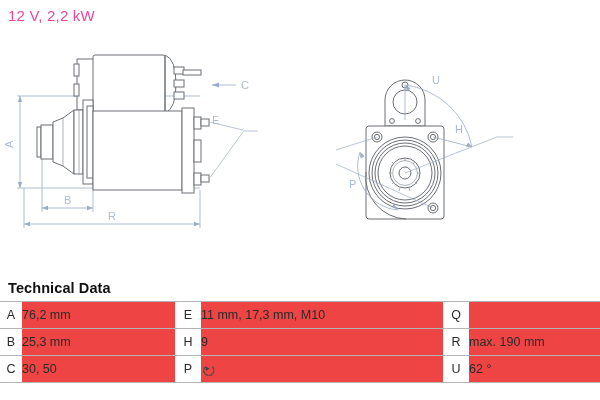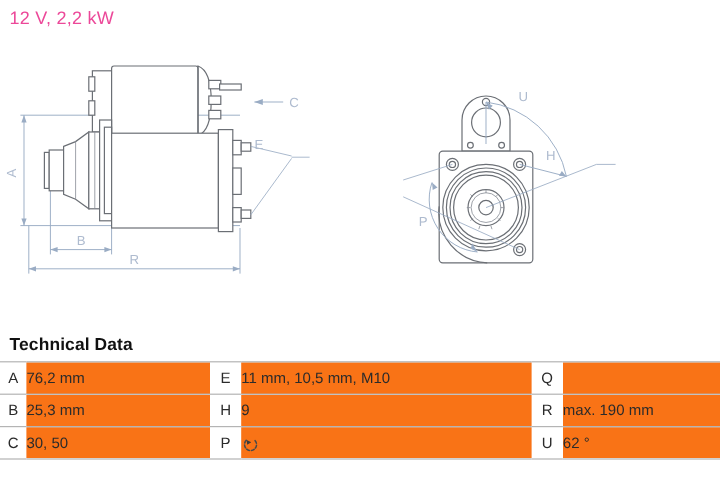--- a/index.html
+++ b/index.html
@@ -74,21 +74,21 @@
   }
   table.tech-table tr.last-row td {
     border-bottom: 1px solid #b4b4b4;
   }
   td.key {
     background: #ffffff;
     text-align: center;
     color: #2b2b2b;
   }
   td.val {
-    background: #f97316;
+    background: #ef4444;
     padding-left: 7px;
     color: #2b2b2b;
     margin-top: 31px;
   }
   
   col.c-k1 { width: 22px; }
   col.c-v1 { width: 153px; }
   col.c-k2 { width: 26px; }
   col.c-v2 { width: 242px; }
   col.c-k3 { width: 26px; }
@@ -287,21 +287,21 @@
       <col class="c-k2">
         <col class="c-v2">
       <col class="c-k3">
         <col class="c-v3">
     </colgroup>
     <tbody>
       <tr>
         <td class="key">A</td>
         <td class="val">76,2 mm</td>
         <td class="key">E</td>
-        <td class="val">11 mm, 10,5 mm, M10</td>
+        <td class="val">11 mm, 17,3 mm, M10</td>
         <td class="key">Q</td>
         <td class="val"></td>
       </tr>
       <tr>
         <td class="key">B</td>
         <td class="val">25,3 mm</td>
         <td class="key">H</td>
         <td class="val">9</td>
         <td class="key">R</td>
         <td class="val">max. 190 mm</td>

